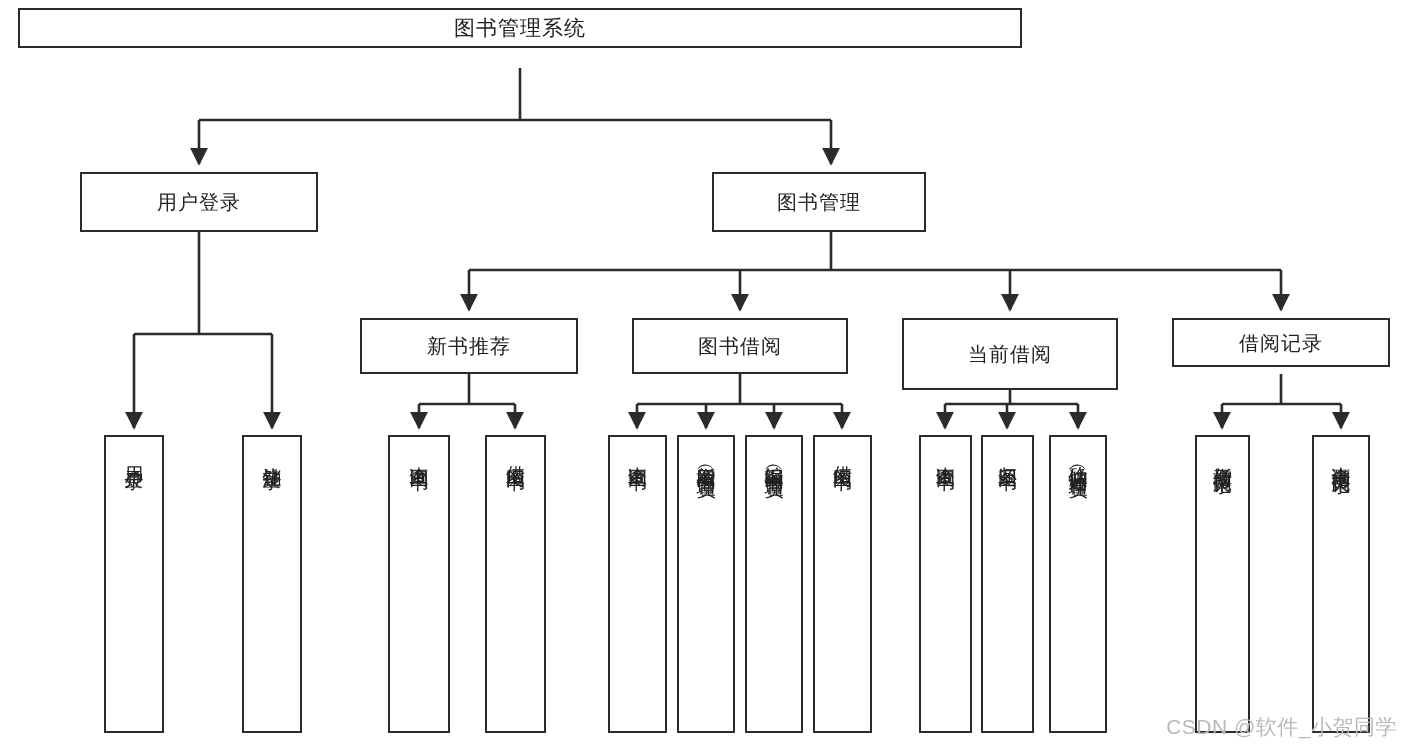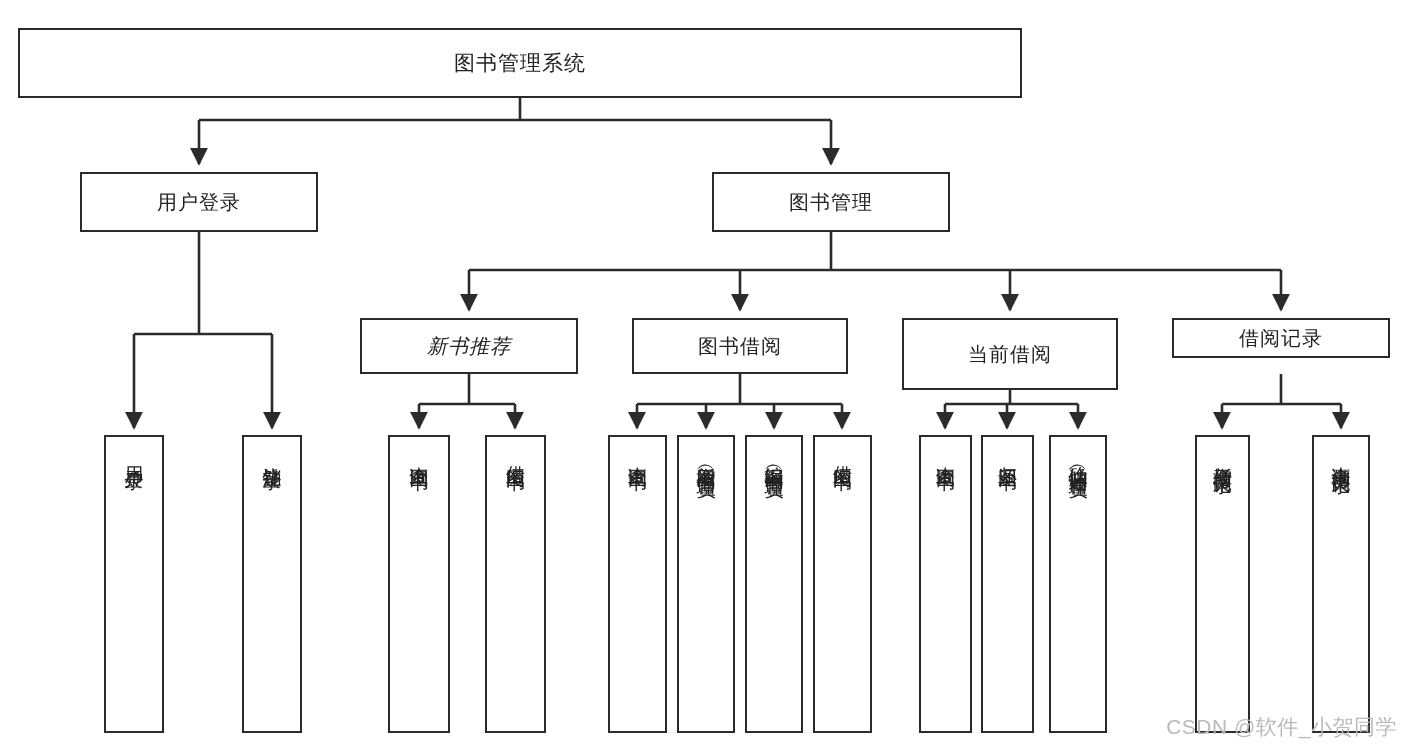--- a/index.html
+++ b/index.html
@@ -117,29 +117,29 @@
       <path d="M 1007 404 L 1007 428" marker-end="url(#arrow)"></path>
       <path d="M 1078 404 L 1078 428" marker-end="url(#arrow)"></path>
 
       <path d="M 1281 374 L 1281 404"></path>
       <path d="M 1222 404 L 1341 404"></path>
       <path d="M 1222 404 L 1222 428" marker-end="url(#arrow)"></path>
       <path d="M 1341 404 L 1341 428" marker-end="url(#arrow)"></path>
     </g>
   </svg>
 
-  <div class="node h root" style="left: 18px; top: 28px; width: 1004px; height: 70px;">图书管理系统</div>
+  <div class="node h root" style="left: 18px; top: 8px; width: 1004px; height: 40px;">图书管理系统</div>
 
   <div class="node h" style="left: 80px; top: 172px; width: 238px; height: 60px;">用户登录</div>
-  <div class="node h" style="left: 712px; top: 172px; width: 238px; height: 60px;">图书管理</div>
+  <div class="node h" style="left: 712px; top: 172px; width: 214px; height: 60px;">图书管理</div>
 
-  <div class="node h" style="left: 360px; top: 318px; width: 218px; height: 56px; font-style: italic;">新书推荐</div>
+  <div class="node h" style="left: 360px; top: 318px; width: 218px; height: 56px;">新书推荐</div>
   <div class="node h" style="left: 632px; top: 318px; width: 216px; height: 56px; text-align: right;">图书借阅</div>
   <div class="node h" style="left: 902px; top: 318px; width: 216px; height: 72px;">当前借阅</div>
-  <div class="node h" style="left: 1172px; top: 318px; width: 218px; height: 40px;">借阅记录</div>
+  <div class="node h" style="left: 1172px; top: 318px; width: 218px; height: 49px;">借阅记录</div>
 
   <div class="node v" style="left: 104px; top: 435px; width: 60px; height: 298px;">
     <span class="vtext">用户登录</span>
   </div>
   <div class="node v" style="left: 242px; top: 435px; width: 60px; height: 298px;">
     <span class="vtext">注销登录</span>
   </div>
   <div class="node v" style="left: 388px; top: 435px; width: 62px; height: 298px;">
     <span class="vtext">查询图书</span>
   </div>

